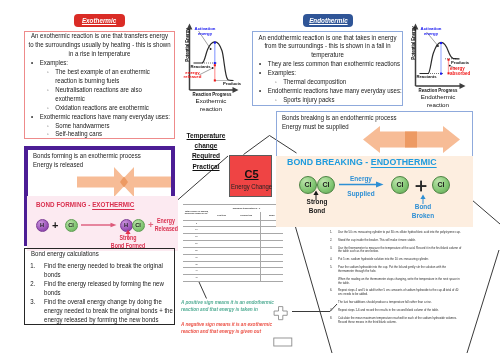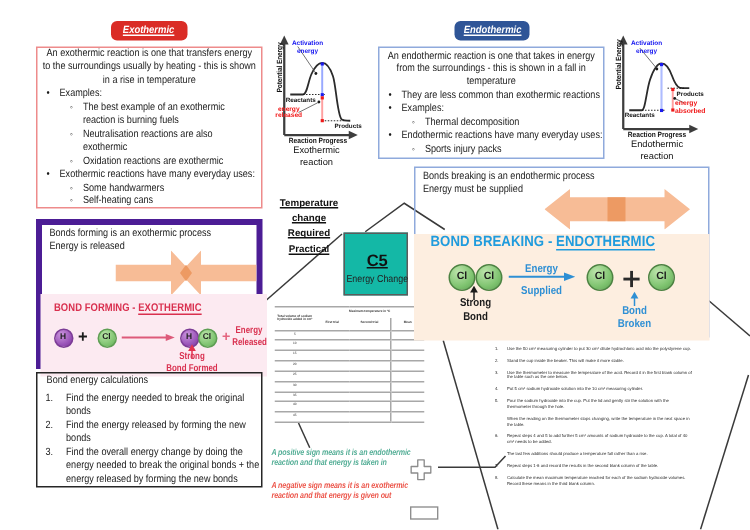--- a/index.html
+++ b/index.html
@@ -337,21 +337,21 @@
     <path d="M243.5 154.5 L269.5 135.5 L296.5 153"></path>
     <path d="M228 156 L172.5 204.5"></path>
     <path d="M295.5 227 L332 353"></path>
     <path d="M472 200 L500 224"></path>
     <path d="M499 250 L467 353"></path>
     <path d="M199 282 L206.5 298.5"></path>
     <path d="M292 311.5 L330 311.5 L337 304"></path>
   </g>
 </svg>
 
-<div class="abs" id="box-c5" data-name="topic-c5-box" style="left:229px;top:155px;width:43px;height:42px;background:#14b8a6;overflow:visible;">
+<div class="abs" id="box-c5" data-name="topic-c5-box" style="left:229px;top:155px;width:43px;height:42px;background:#ef4444;overflow:visible;">
   <div class="abs" data-name="c5-code" style="left:0;top:12px;width:43px;text-align:center;font-size:11px;font-weight:bold;
               color:#111;text-decoration:underline;text-underline-offset:1px;">C5</div>
   <div class="abs" data-name="c5-subtitle" style="left:-6px;top:27px;width:55px;text-align:center;font-size:6.8px;color:#222;
               transform:scaleX(0.87);white-space:nowrap;">Energy Change</div>
 </div>
 
 <div class="abs" data-name="temperature-change-required-practical-label" style="left:182px;top:131px;width:48px;text-align:center;font-size:6.5px;line-height:10.2px;
             font-weight:bold;color:#111;">
   <div style="text-decoration:underline;text-underline-offset:1px;">Temperature</div>
   <div style="text-decoration:underline;text-underline-offset:1px;">change</div>

